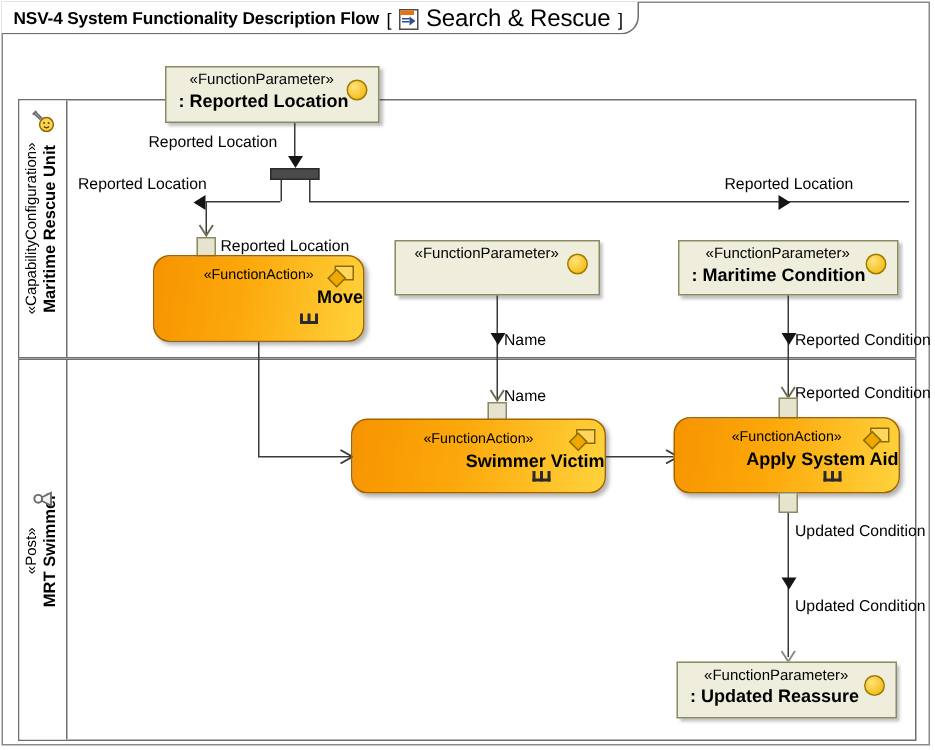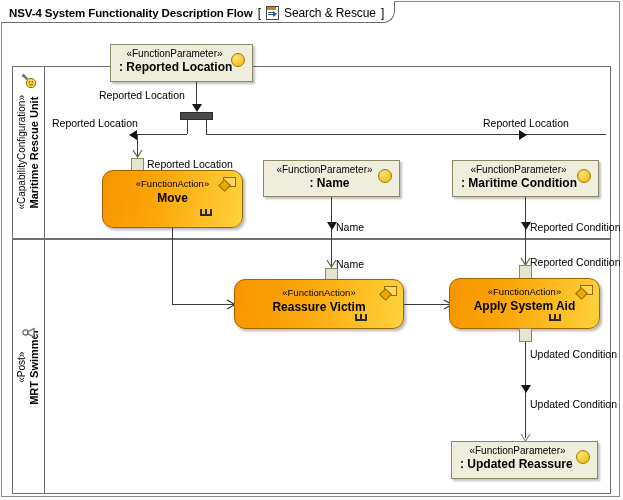--- a/index.html
+++ b/index.html
@@ -52,21 +52,21 @@
   .param.ctr .nm{text-align:center;padding-left:0;}
   .param .ball{position:absolute;right:7px;top:8px;width:12px;height:12px;
                border-radius:50%;background:radial-gradient(circle at 35% 32%,#ffe27a,#f0b400);
                border:1px solid #a07a00;}
 
   .action{position:absolute;box-sizing:border-box;border-radius:11px;
           background:linear-gradient(100deg,#f79400 0%,#fca80a 42%,#ffd23c 100%);
           border:1px solid #a16500;
           box-shadow:2px 2px 3px rgba(0,0,0,0.30);}
   .action .st{font-size:9.5px;text-align:center;display:block;margin-top:7px;}
-  .action .nm{font-size:12px;font-weight:bold;text-align:center;display:block;margin-top:2px;}
+  .action .nm{font-size:12px;font-weight:bold;text-align:right;display:block;margin-top:2px;}
 
   .act-icn{position:absolute;right:6px;top:6px;width:16px;height:12px;}
   .act-icn .sq{position:absolute;right:0;top:0;width:11px;height:8px;
                background:#ffd55c;border:1px solid #8a6b00;}
   .act-icn .dia{position:absolute;left:0;top:4px;width:7px;height:7px;
                 background:#f0a800;border:1px solid #8a6b00;transform:rotate(45deg);}
   .rake{position:absolute;width:14px;height:12px;}
   .rake i{position:absolute;background:#2a2a2a;}
   .rake .v1{left:0;top:2px;width:2px;height:7px;}
   .rake .v2{left:5px;top:2px;width:2px;height:7px;}
@@ -110,21 +110,21 @@
   <div class="title-tab">
     <span class="title-text">NSV-4 System Functionality Description Flow</span>
     <span class="title-bracket">[</span>
     <span class="diag-icon">
       <span class="pg"></span>
         <span class="hdr"></span>
       <span class="l1"></span>
         <span class="l2"></span>
         <span class="ar"></span>
     </span>
-    <span class="title-text" style="font-weight:normal;font-size:12px;">Search &amp; Rescue</span>
+    <span class="title-text" style="font-weight:normal;font-size:16px;">Search &amp; Rescue</span>
     <span class="title-bracket">]</span>
   </div>
 
   <div class="lane" style="left:12px;top:66px;width:599px;height:173px;">
     <div class="lane-hdr">
       <div class="lane-label">
         <div class="vtext">
           <span class="st">«CapabilityConfiguration»</span>
           <span class="nm">Maritime Rescue Unit</span>
         </div>
@@ -200,35 +200,34 @@
   </div>
 
   <div class="ln lnv" style="left:172px;top:228px;height:76px;"></div>
   <div class="ln lnh" style="left:172px;top:304px;width:62px;"></div>
   <svg class="oarr" style="left:225px;top:298px;width:13px;height:13px;" viewBox="0 0 13 13">
     <path d="M2 2 L10 6.5 L2 11" fill="none" stroke="#3a3a3a" stroke-width="1.3"></path>
   </svg>
 
   <div class="param ctr" style="left:263px;top:160px;width:137px;height:37px;">
     <span class="st">«FunctionParameter»</span>
-    <span class="nm">: Name</span>
     <span class="ball"></span>
   </div>
   <div class="ln lnv" style="left:331px;top:197px;height:70px;"></div>
   <div class="arr-d" style="left:327px;top:222px;"></div>
   <div class="elbl" style="left:336px;top:221px;">Name</div>
   <svg class="oarr" style="left:325px;top:258px;width:13px;height:12px;" viewBox="0 0 13 12">
     <path d="M2 2 L6.5 9 L11 2" fill="none" stroke="#6b6b50" stroke-width="1.3"></path>
   </svg>
   <div class="elbl" style="left:336px;top:258px;">Name</div>
 
   <div class="pin" style="left:325px;top:268px;width:13px;height:14px;"></div>
   <div class="action" style="left:234px;top:279px;width:170px;height:50px;">
     <span class="st">«FunctionAction»</span>
-    <span class="nm">Reassure Victim</span>
+    <span class="nm">Swimmer Victim</span>
     <span class="act-icn">
       <span class="sq"></span>
         <span class="dia"></span>
     </span>
     <span class="rake" style="right:34px;bottom:4px;">
       <i class="v1"></i>
         <i class="v2"></i>
         <i class="v3"></i>
         <i class="h"></i>
     </span>

